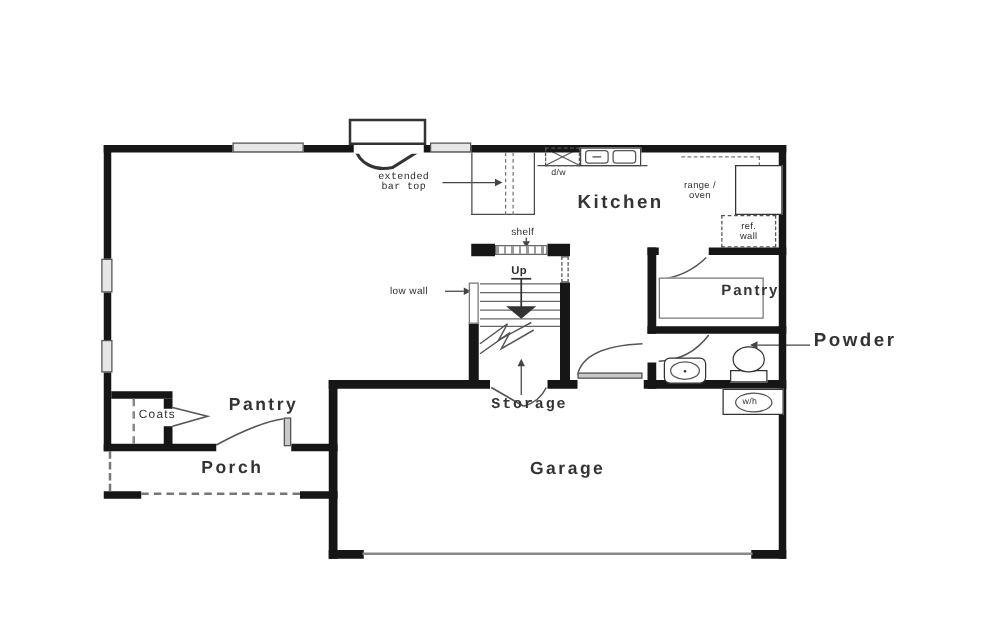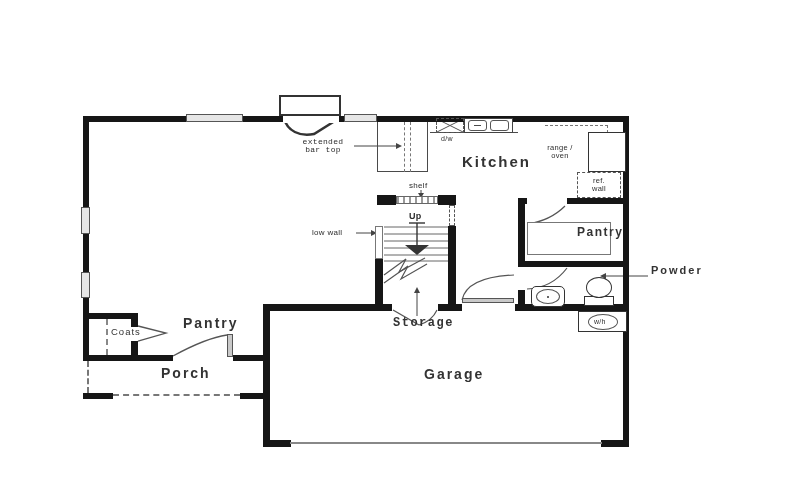--- a/index.html
+++ b/index.html
@@ -189,21 +189,21 @@
   <div class="solidbox" style="left:584px;top:296px;width:30px;height:10px;border-width:1.5px;"></div>
   <div class="solidbox" style="left:586px;top:277px;width:26px;height:21px;border-radius:50%;border-width:1.5px;"></div>
   <div class="solidbox" style="left:578px;top:311px;width:49px;height:21px;border-width:1.5px;"></div>
   <div class="solidbox" style="left:588px;top:314px;width:30px;height:16px;border-radius:50%;border-color:#555;"></div>
 
   <div class="gray-leaf" style="left:227px;top:334px;width:6px;height:23px;"></div>
   <div class="gray-leaf" style="left:462px;top:298px;width:52px;height:5px;"></div>
 
   <div class="lbl room" style="left:462px;top:154px;font-size:15px;">Kitchen</div>
   <div class="lbl room" style="left:548px;top:226px;font-size:12px;letter-spacing:1.5px;padding-left:29px;">Pantry</div>
-  <div class="lbl room" style="left:651px;top:265px;font-size:11px;">Powder</div>
+  <div class="lbl room" style="left:651px;top:265px;font-size:15px;">Powder</div>
   <div class="lbl room" style="left:183px;top:316px;font-size:14px;">Pantry</div>
   <div class="lbl room" style="left:161px;top:366px;font-size:14px;">Porch</div>
   <div class="lbl room" style="left:424px;top:367px;font-size:14px;">Garage</div>
   <div class="lbl room" style="left:393px;top:317px;font-size:12px;letter-spacing:1.5px;font-family:Liberation Mono, monospace;">Storage</div>
   <div class="lbl" style="left:111px;top:327px;font-size:9.5px;letter-spacing:1px;color:#333;">Coats</div>
 
   <div class="lbl small center" style="left:296px;top:138px;width:54px;font-family:Liberation Mono, monospace;">
     <span>extended</span><br>
     <span>bar top</span>
   </div>

